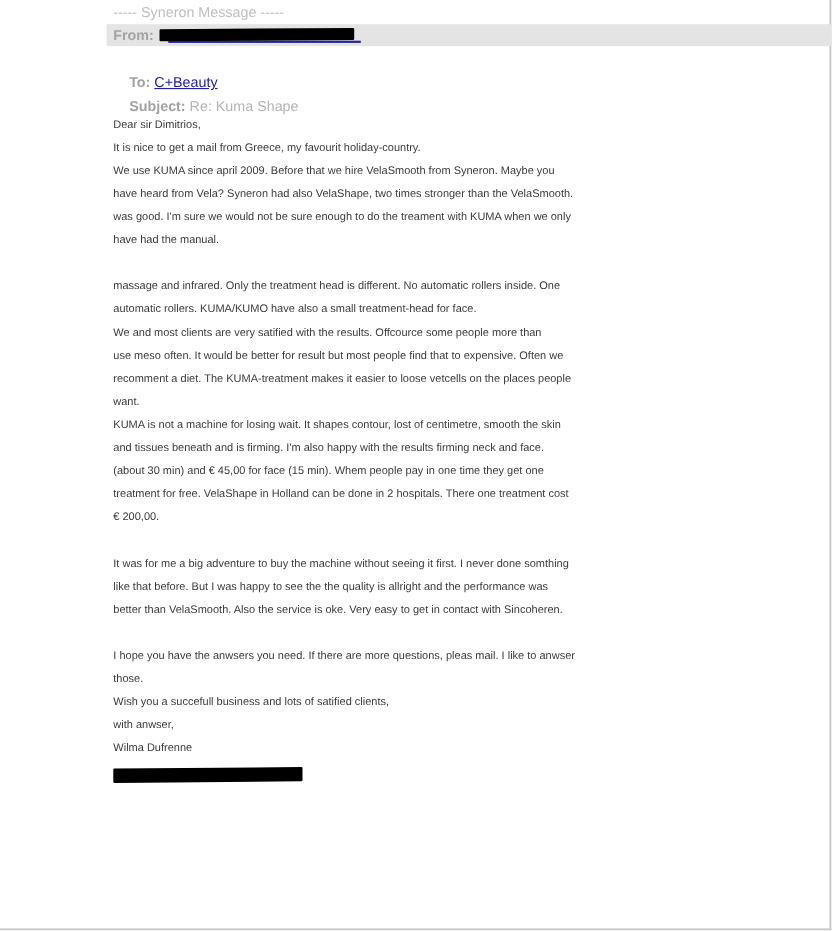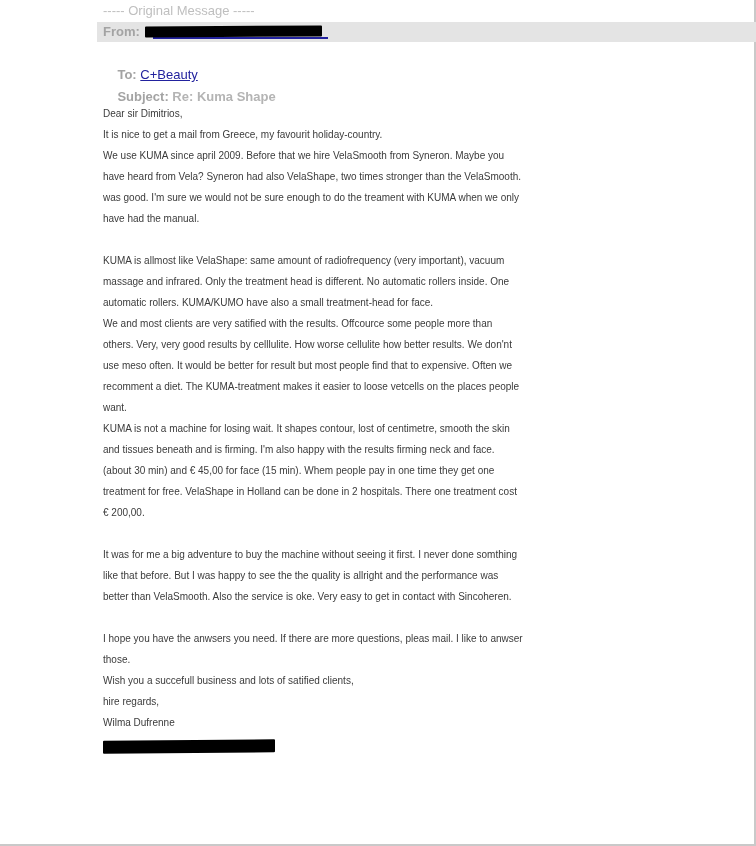--- a/index.html
+++ b/index.html
@@ -77,21 +77,21 @@
     transform: skewY(-0.4deg);
   }
   .to-row { margin-top: 3px; }
   .subject-row { margin-top: 2px; }
   .link {
     color: var(--link-blue);
     text-decoration: underline;
     cursor: pointer;
     margin-top: 28px;
   }
-  .subject-value { color: var(--subject-gray); font-weight: bold; }
+  .subject-value { color: var(--subject-gray); font-weight: normal; }
   .email-body {
     margin-top: 16px;
     font-size: 10px;
     line-height: 21px;
     color: var(--body-text);
   }
   .para + .para { margin-top: 21px; }
   .line { white-space: pre; }
   .sig-redaction {
     margin-top: 7px;
@@ -100,21 +100,21 @@
     background: var(--redaction-black);
     border-radius: 1px;
     transform: skewY(-0.5deg);
   }
 </style>
 </head>
 <body>
 
 <div class="page">
 
-  <div class="separator">----- Original Message -----</div>
+  <div class="separator">----- Syneron Message -----</div>
 
   <div class="hrow from-row">
     <span class="hlabel">From:</span>
     <span class="from-redaction">
       <span class="underline"></span>
       <span class="bar"></span>
     </span>
   </div>
 
   <div class="hrow to-row">
@@ -128,43 +128,41 @@
   <div class="email-body">
       <div class="para">
         <div class="line">Dear sir Dimitrios,</div>
         <div class="line">It is nice to get a mail from Greece, my favourit holiday-country.</div>
         <div class="line">We use KUMA since april 2009. Before that we hire VelaSmooth from Syneron. Maybe you</div>
         <div class="line">have heard from Vela? Syneron had also VelaShape, two times stronger than the VelaSmooth.</div>
         <div class="line">was good. I'm sure we would not be sure enough to do the treament with KUMA when we only</div>
         <div class="line">have had the manual.</div>
       </div>
       <div class="para">
-        <div class="line">KUMA is allmost like VelaShape: same amount of radiofrequency (very important), vacuum</div>
         <div class="line">massage and infrared. Only the treatment head is different. No automatic rollers inside. One</div>
         <div class="line">automatic rollers. KUMA/KUMO have also a small treatment-head for face.</div>
         <div class="line">We and most clients are very satified with the results. Offcource some people more than</div>
-        <div class="line">others. Very, very good results by celllulite. How worse cellulite how better results. We don'nt</div>
         <div class="line">use meso often. It would be better for result but most people find that to expensive. Often we</div>
         <div class="line">recomment a diet. The KUMA-treatment makes it easier to loose vetcells on the places people</div>
         <div class="line">want.</div>
         <div class="line">KUMA is not a machine for losing wait. It shapes contour, lost of centimetre, smooth the skin</div>
         <div class="line">and tissues beneath and is firming. I'm also happy with the results firming neck and face.</div>
         <div class="line">(about 30 min) and € 45,00 for face (15 min). Whem people pay in one time they get one</div>
         <div class="line">treatment for free. VelaShape in Holland can be done in 2 hospitals. There one treatment cost</div>
         <div class="line">€ 200,00.</div>
       </div>
       <div class="para">
         <div class="line">It was for me a big adventure to buy the machine without seeing it first. I never done somthing</div>
         <div class="line">like that before. But I was happy to see the the quality is allright and the performance was</div>
         <div class="line">better than VelaSmooth. Also the service is oke. Very easy to get in contact with Sincoheren.</div>
       </div>
       <div class="para">
         <div class="line">I hope you have the anwsers you need. If there are more questions, pleas mail. I like to anwser</div>
         <div class="line">those.</div>
         <div class="line">Wish you a succefull business and lots of satified clients,</div>
-        <div class="line">hire regards,</div>
+        <div class="line">with anwser,</div>
         <div class="line">Wilma Dufrenne</div>
       </div>
     </div>
 
   <div class="sig-redaction"></div>
 
 </div>
 
 </body></html>

